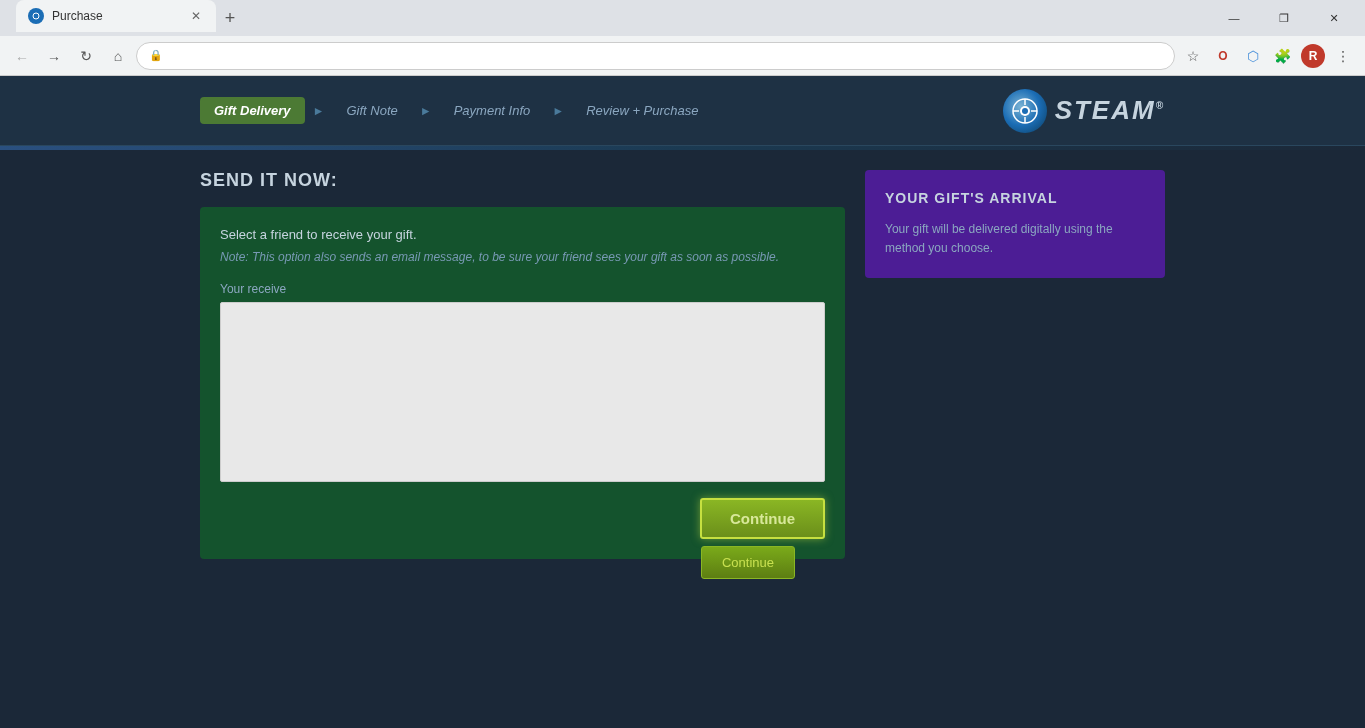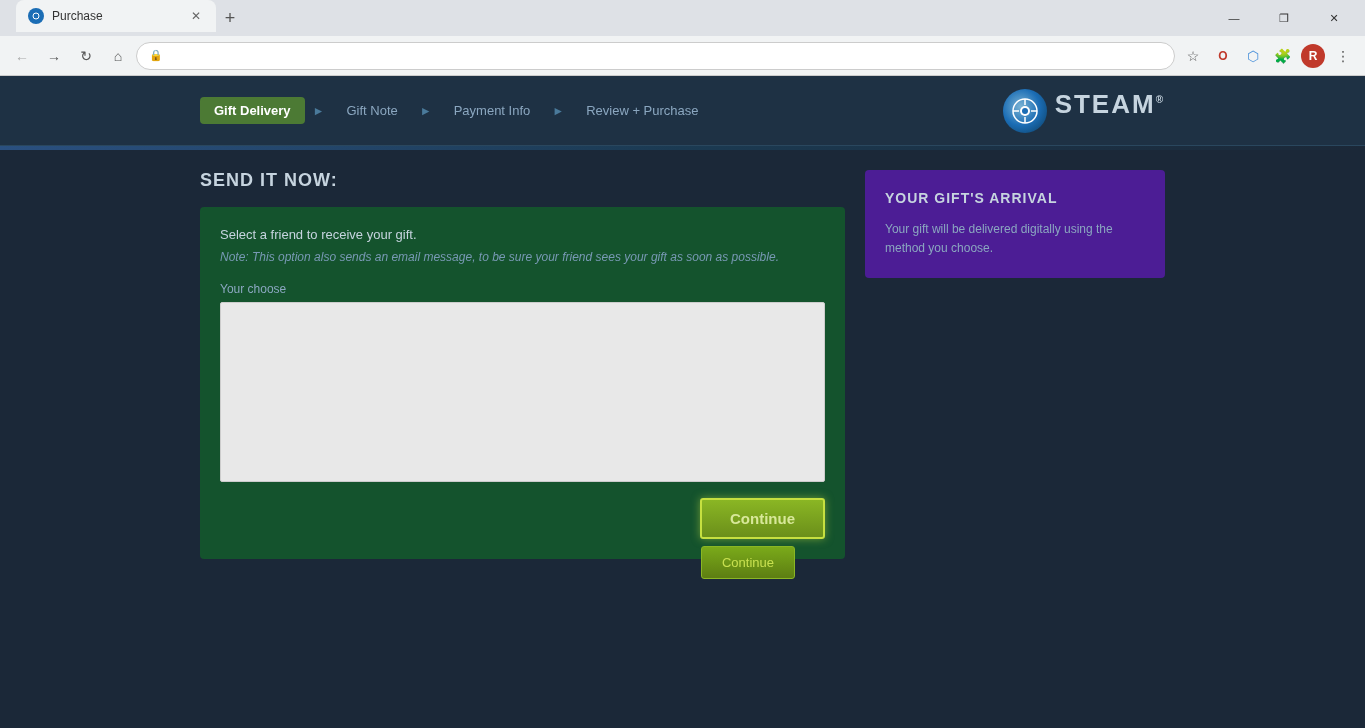--- a/index.html
+++ b/index.html
@@ -121,20 +121,21 @@
 
     
     .checkout-header {
       background: #1e3144;
       border-bottom: 1px solid #2a475e;
       padding: 0 200px;
       display: flex;
       align-items: center;
       justify-content: space-between;
       height: 70px;
+      font-style: italic;
     }
     .breadcrumb {
       display: flex;
       align-items: center;
       gap: 8px;
     }
     .breadcrumb-step {
       font-size: 13px;
       color: #8ba7c0;
       padding: 6px 14px;
@@ -144,21 +145,21 @@
       background: #4c7a34;
       color: white;
       font-weight: bold;
     }
     .breadcrumb-separator {
       color: #4a7a9b;
       font-size: 12px;
     }
     .steam-logo {
       display: flex;
-      align-items: flex-start;
+      align-items: center;
       gap: 8px;
     }
     .steam-logo-circle {
       width: 44px; height: 44px;
       background: radial-gradient(circle at 40% 40%, #7ab3d4, #1b6db5 50%, #0a3a5c);
       border-radius: 50%;
       display: flex; align-items: center; justify-content: center;
       font-size: 20px; color: white;
     }
     .steam-logo-text {
@@ -379,21 +380,21 @@
 
   <div class="main-area">
 
     <div class="left-panel">
       <div class="section-title">SEND IT NOW:</div>
 
       <div class="send-now-box">
         <div class="main-text">Select a friend to receive your gift.</div>
         <div class="note-text">Note: This option also sends an email message, to be sure your friend sees your gift as soon as possible.</div>
 
-        <div class="friends-label">Your choose</div>
+        <div class="friends-label">Your receive</div>
         <div class="friends-list-box"></div>
 
         <div class="continue-btn-row">
           <button class="continue-btn">Continue</button>
           <button class="continue-btn-duplicate">Continue</button>
         </div>
       </div>
     </div>
 
     <div class="right-panel">

